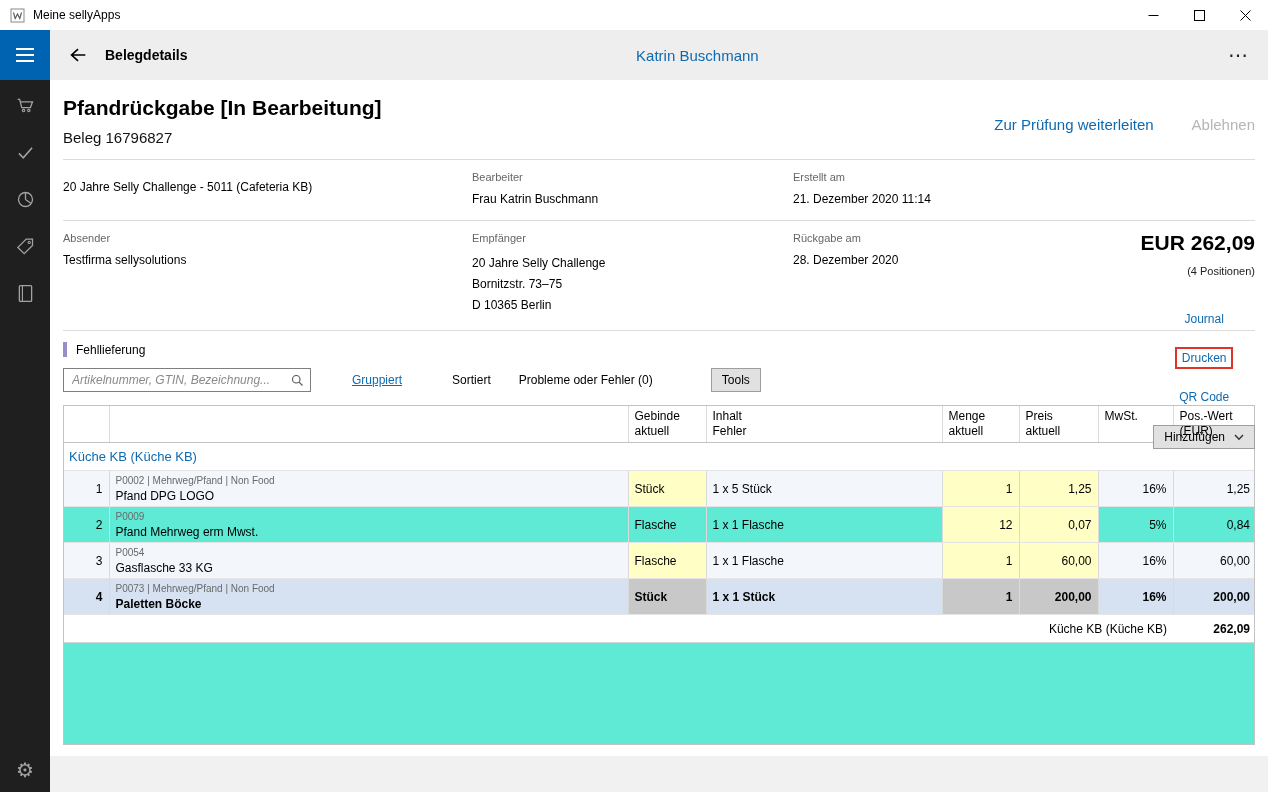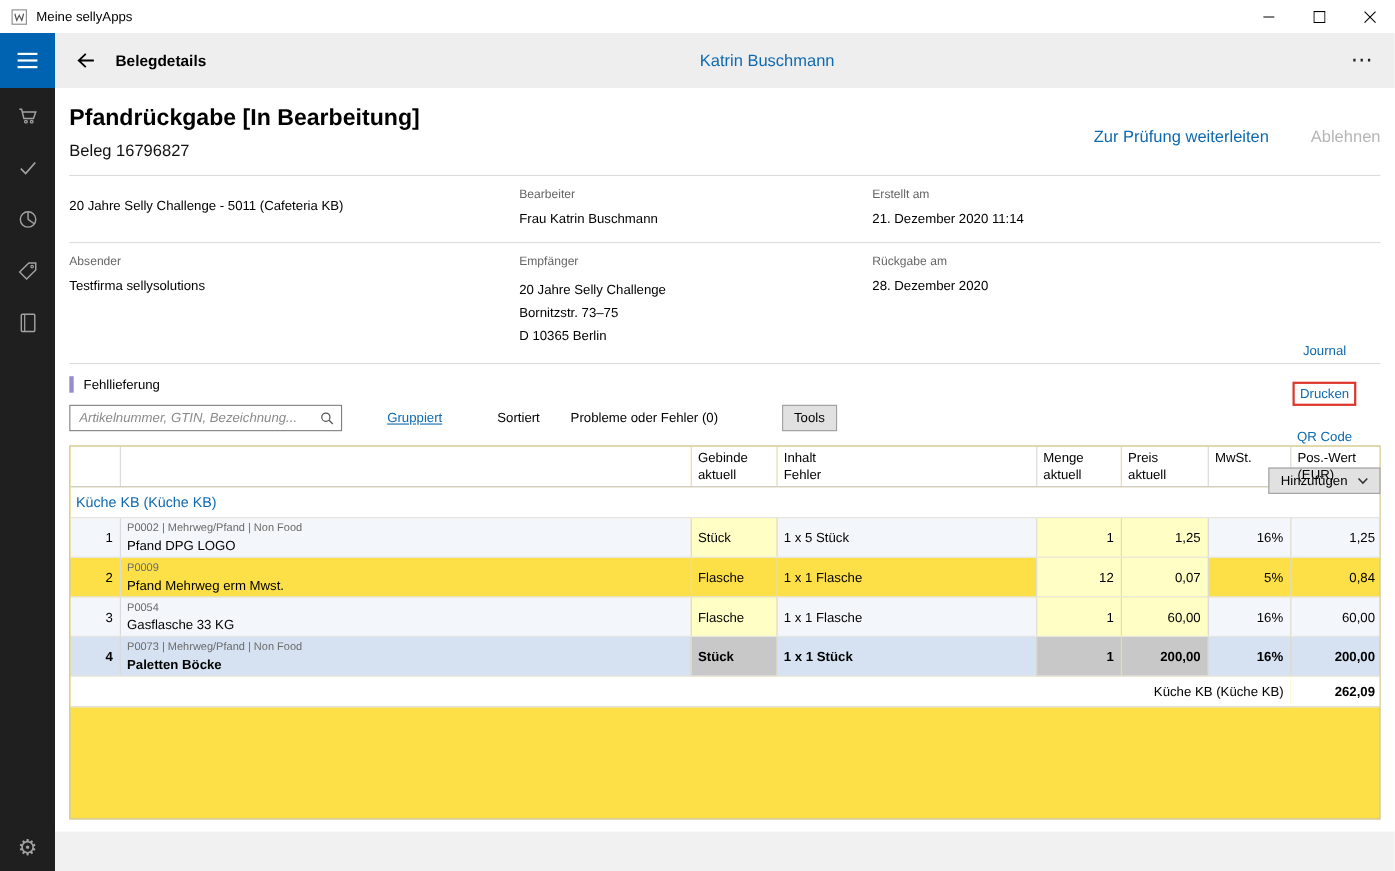--- a/index.html
+++ b/index.html
@@ -71,21 +71,21 @@
   .tb-toggle.g3 { margin-left:28px; }
   .btn-gray { background:#e1e1e1; border:1px solid #9e9e9e; height:24px; padding:0 10px; display:flex; align-items:center; font-size:12px; color:#000; white-space:nowrap; }
   .btn-tools { margin-left:58px; }
   .tb-right { margin-left:auto; display:flex; align-items:center; gap:21px;flex-direction:column; }
   .tb-link { color:#0e6ab0; font-size:12px; white-space:nowrap; cursor:pointer; }
   .red-box { border:2px solid #dd352b; padding:2px 5px; display:inline-flex; }
   .btn-add { gap:9px; }
   .btn-add svg { margin-top:1px; }
 
   
-  .table-wrap { border:1px solid #c3c3c3; height:340px; background:#fde047; overflow:hidden; }
+  .table-wrap { border:1px solid #c3c3c3; height:340px; background:#5eead4; overflow:hidden; }
   table { width:100%; table-layout:fixed; border-collapse:collapse; font-size:12px; color:#000; }
   thead th { font-weight:normal; text-align:left; vertical-align:top; padding:3px 6px; height:36px; white-space:pre-line; line-height:15px; border-left:1px solid #dadada; border-bottom:1px solid #c3c3c3; background:#fff; }
   thead th:first-child { border-left:none; }
   tr.group-row td { border:none; border-bottom:1px solid #e4e4e4; height:28px; padding:0 5px; color:#0e6ab0; font-size:13px; background:#fff; }
   tr.data-row td { border-left:1px solid #dadada; border-bottom:1px solid #e4e4e4; height:36px; padding:0 6px; vertical-align:middle; }
   tr.data-row td:first-child { border-left:none; }
   tr.data-row.stripe td { background:#f3f6fb; }
   tr.data-row td.cell-yellow { background:#ffffc5; }
   tr.data-row.selected td { background:#d6e2f2; font-weight:bold; }
   tr.data-row.selected td.cell-gray { background:#c8c8c8; }
@@ -225,20 +225,24 @@
           <div class="fld-label">Empfänger</div>
           <div class="fld-value multi">
             <div>20 Jahre Selly Challenge</div>
             <div>Bornitzstr. 73–75</div>
             <div>D 10365 Berlin</div>
           </div>
         </div>
         <div>
           <div class="fld-label">Rückgabe am</div>
           <div class="fld-value">28. Dezember 2020</div>
+        </div>
+        <div class="total-box">
+          <div class="total-amount">EUR 262,09</div>
+          <div class="total-sub">(4 Positionen)</div>
         </div>
       </div>
 
       <div class="divider"></div>
 
       <div class="tag-row">
         <div class="tag-bar"></div>
         <span class="tag-label">Fehllieferung</span>
       </div>
 

